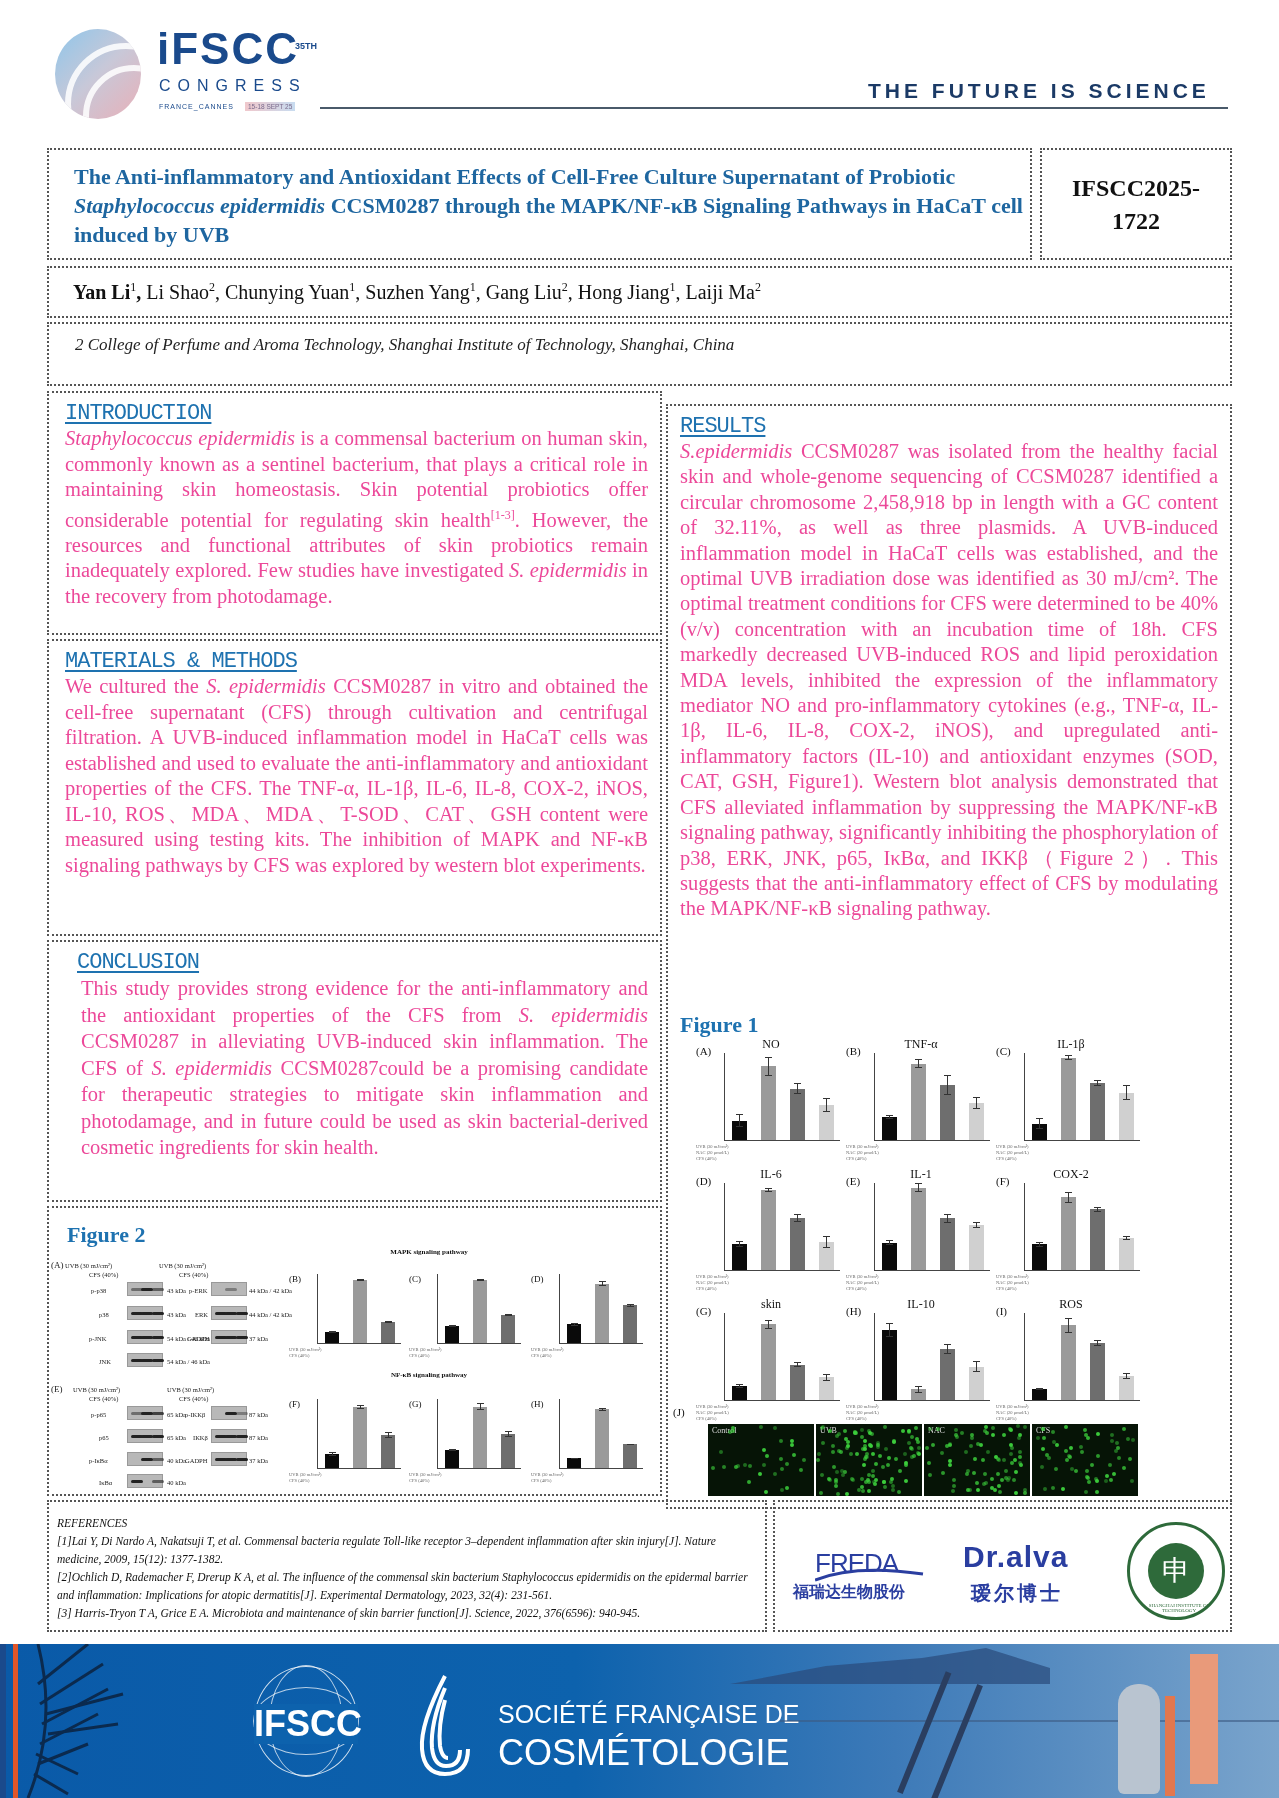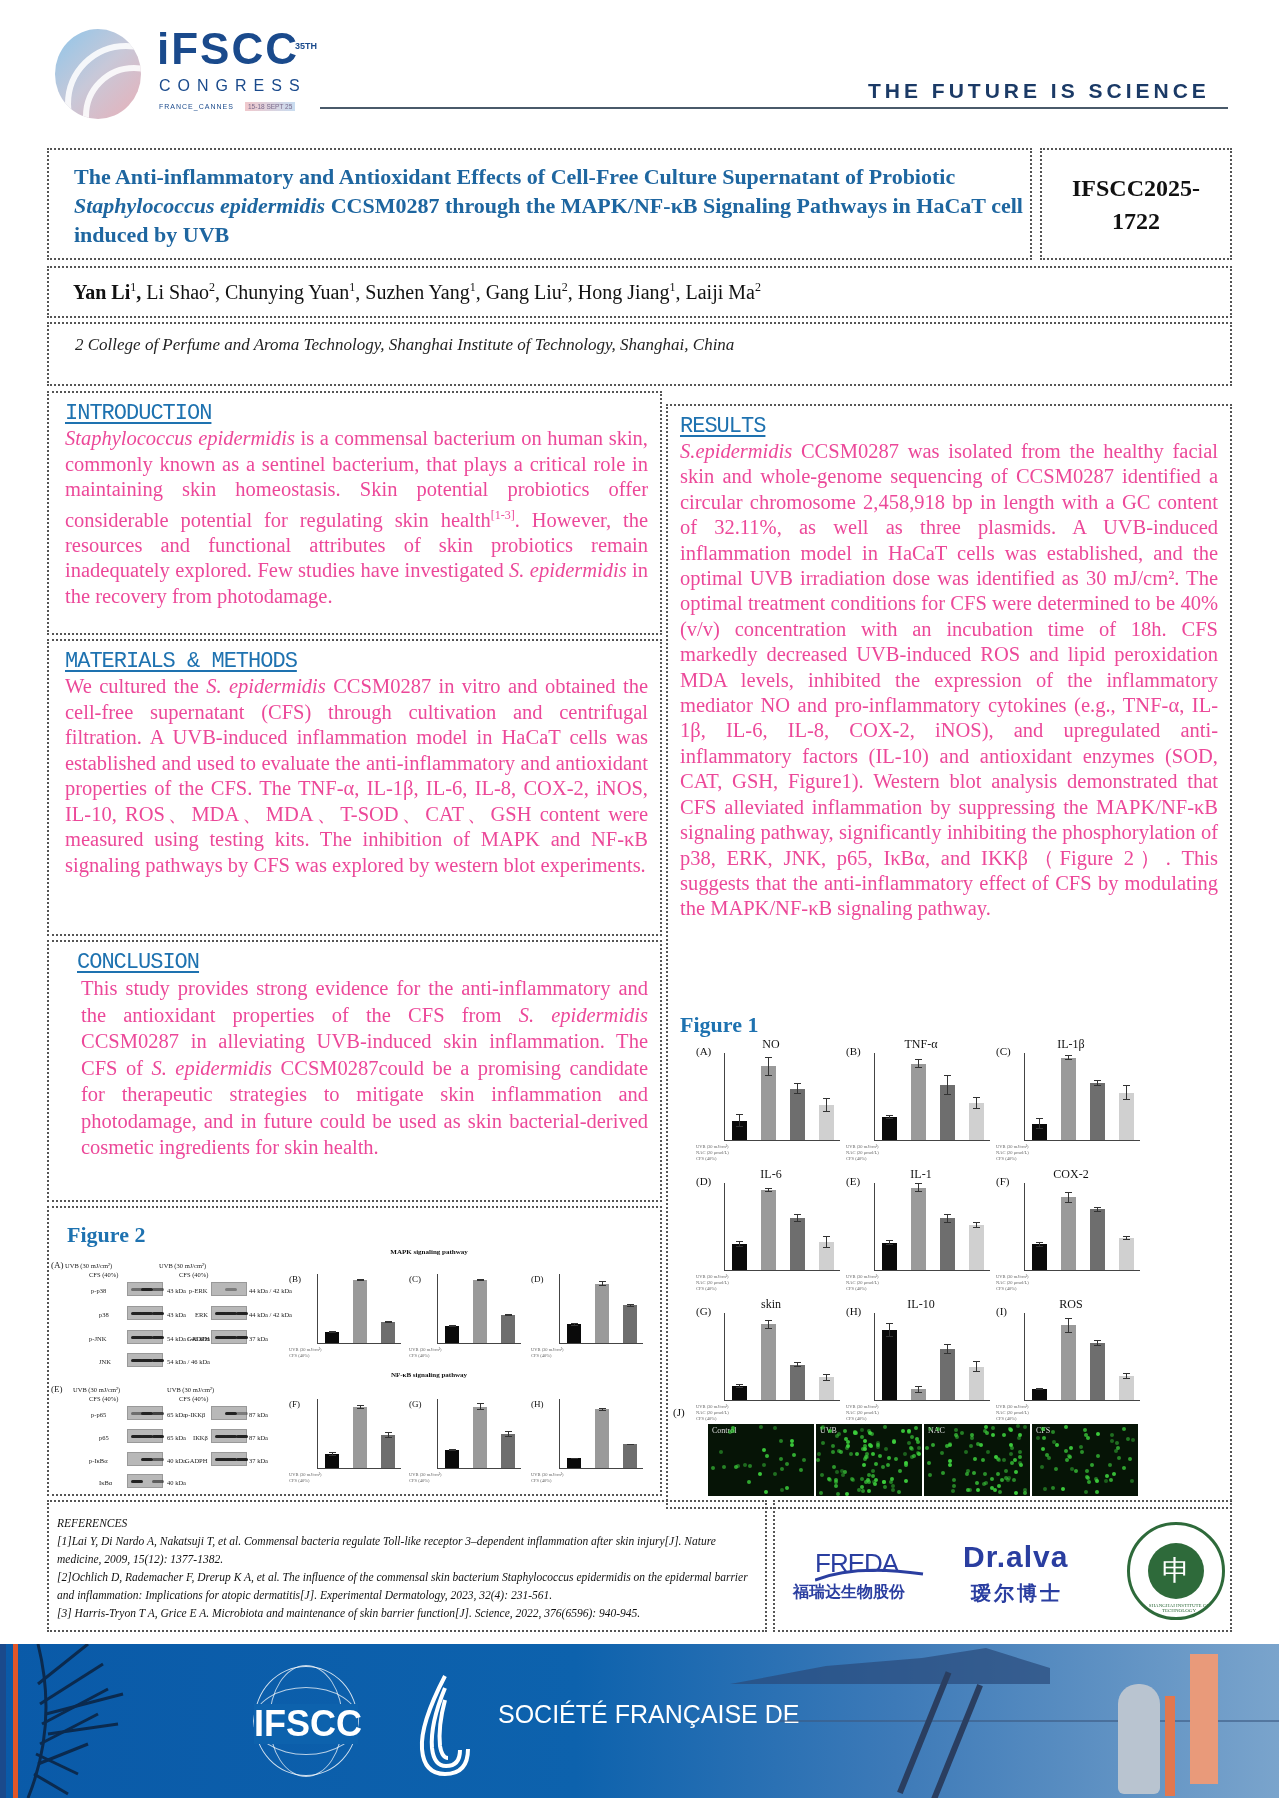--- a/index.html
+++ b/index.html
@@ -951,19 +951,20 @@
   <div class="ifscc-globe"></div>
   <div class="ifscc-foot">IFSCC</div>
   <svg class="drop" viewBox="0 0 70 104">
     <g stroke="#fff" stroke-width="4" fill="none">
       <path d="M35 2 Q10 50 12 75 Q14 100 35 100 Q58 100 58 75"></path>
       <path d="M35 14 Q20 50 22 74 Q24 92 36 92 Q50 92 50 76"></path>
       <path d="M35 26 Q28 52 30 72 Q32 84 38 84"></path>
     </g>
   </svg>
   <div class="sfc-1">SOCIÉTÉ FRANÇAISE DE</div>
+  <div class="sfc-2">COSMÉTOLOGIE</div>
   <div class="mountain"></div>
   <div class="railing"></div>
   <div class="film"></div>
   <div class="bottle"></div>
   <div class="lipstick"></div>
   <div class="tube"></div>
 </div>
 
 </body></html>

